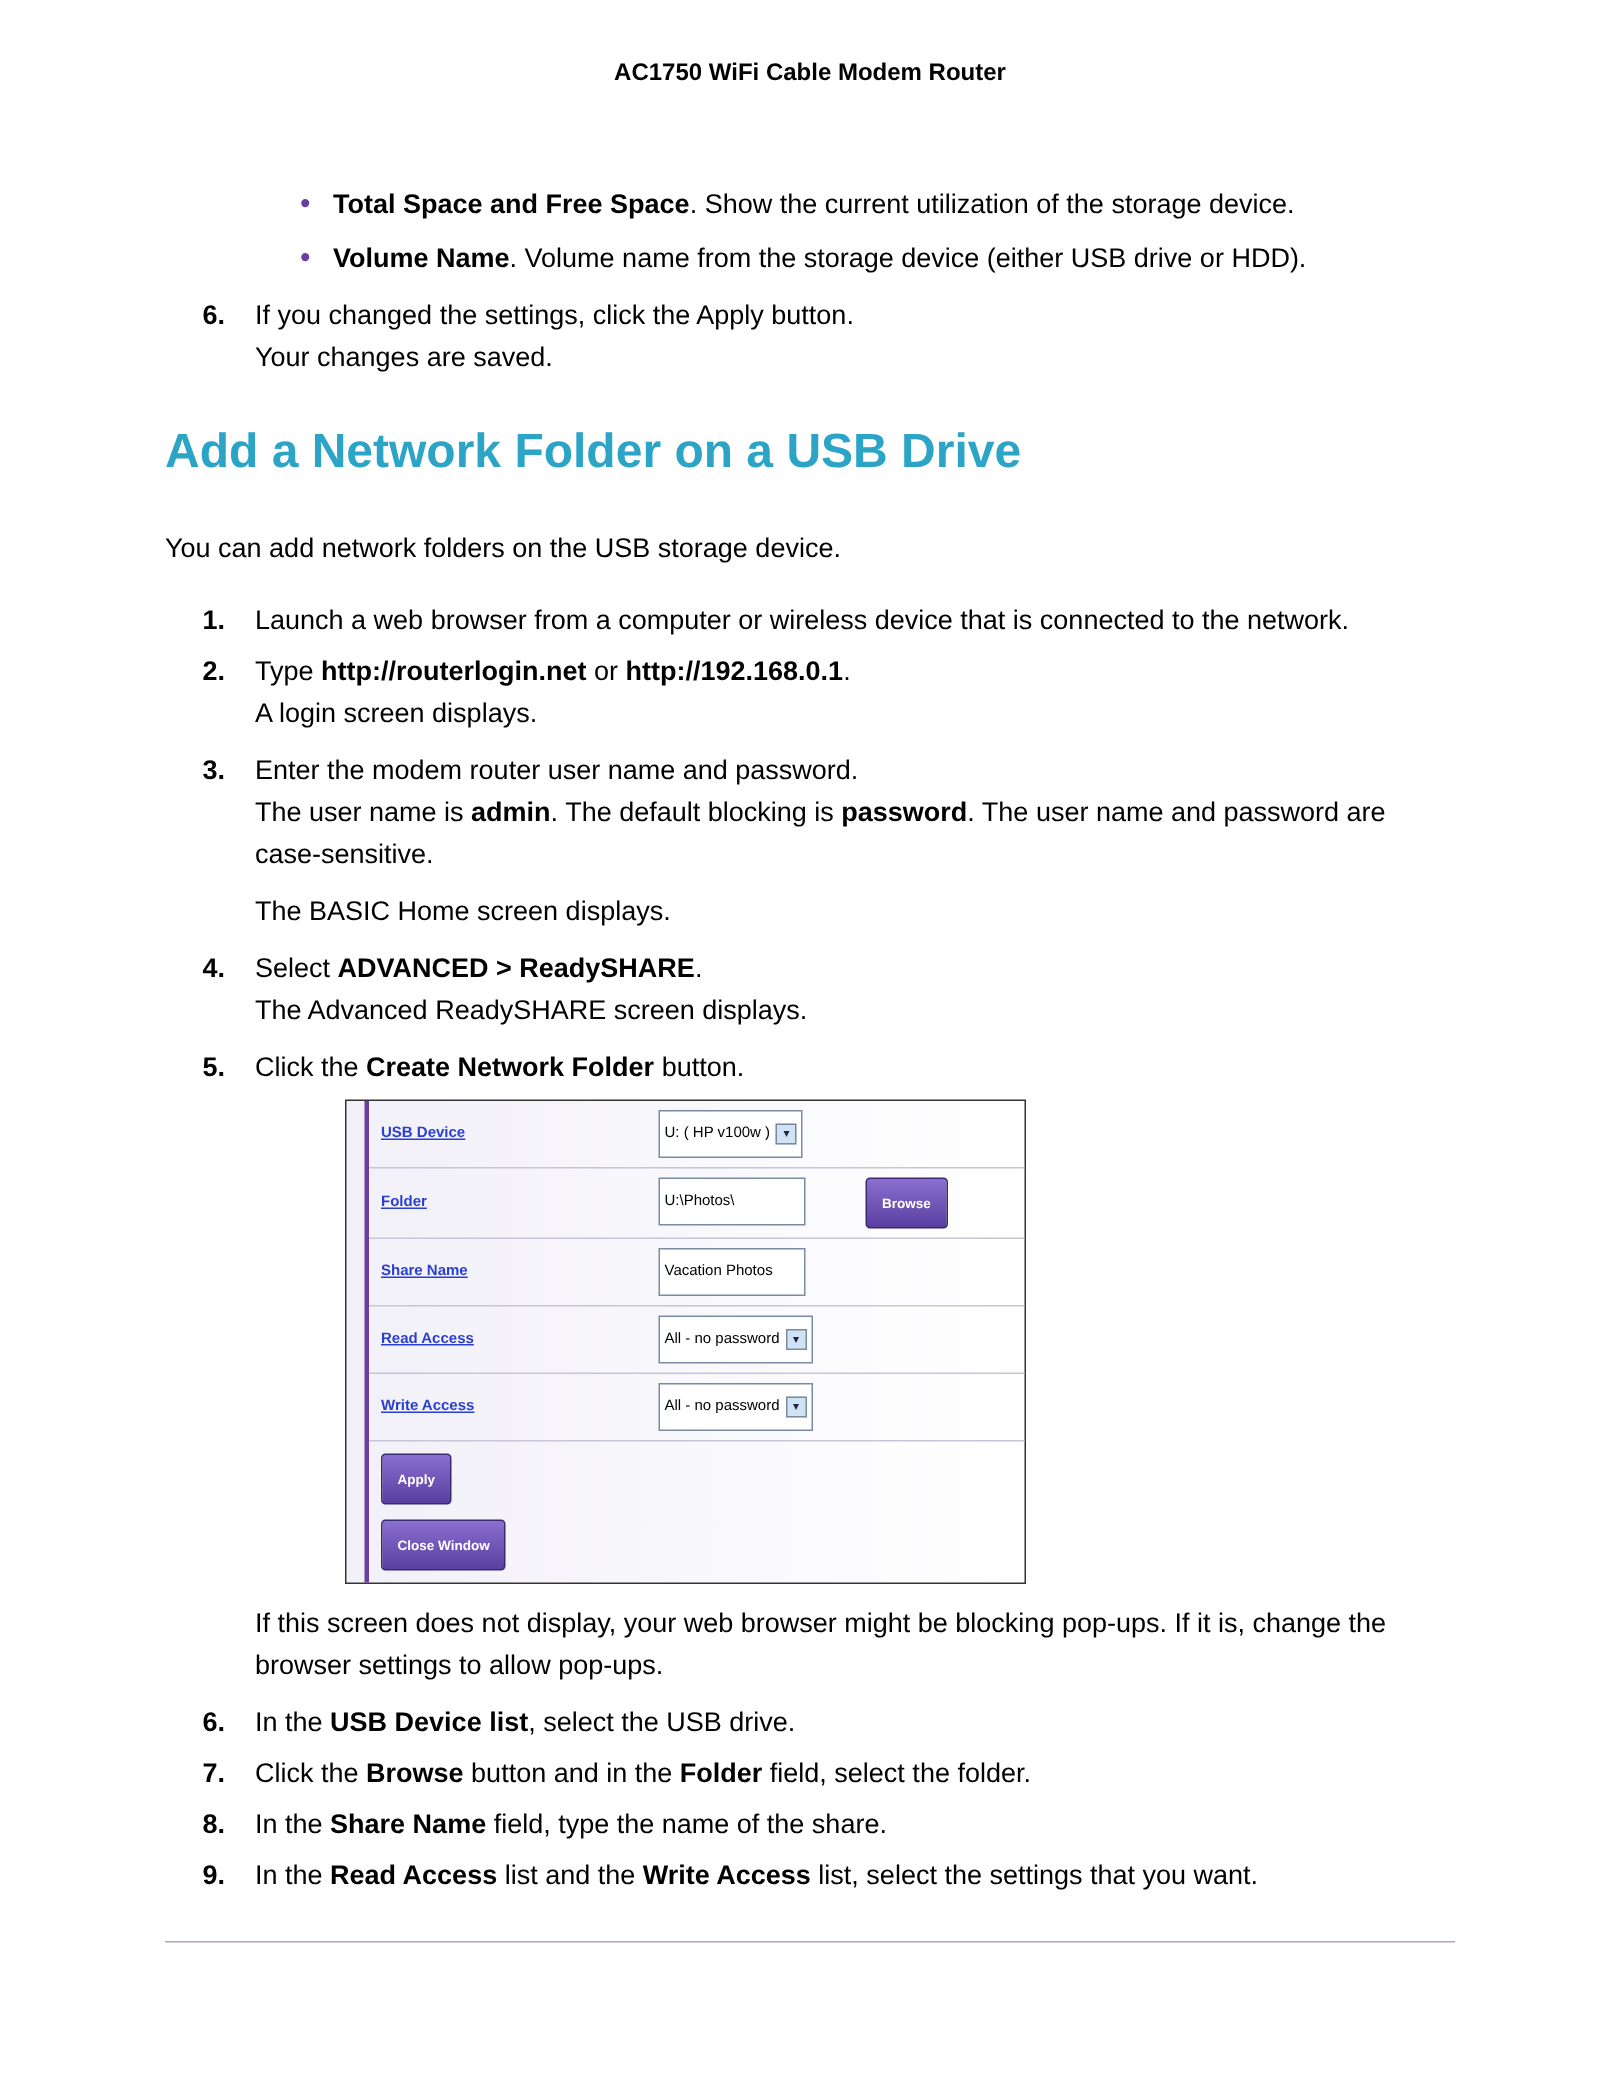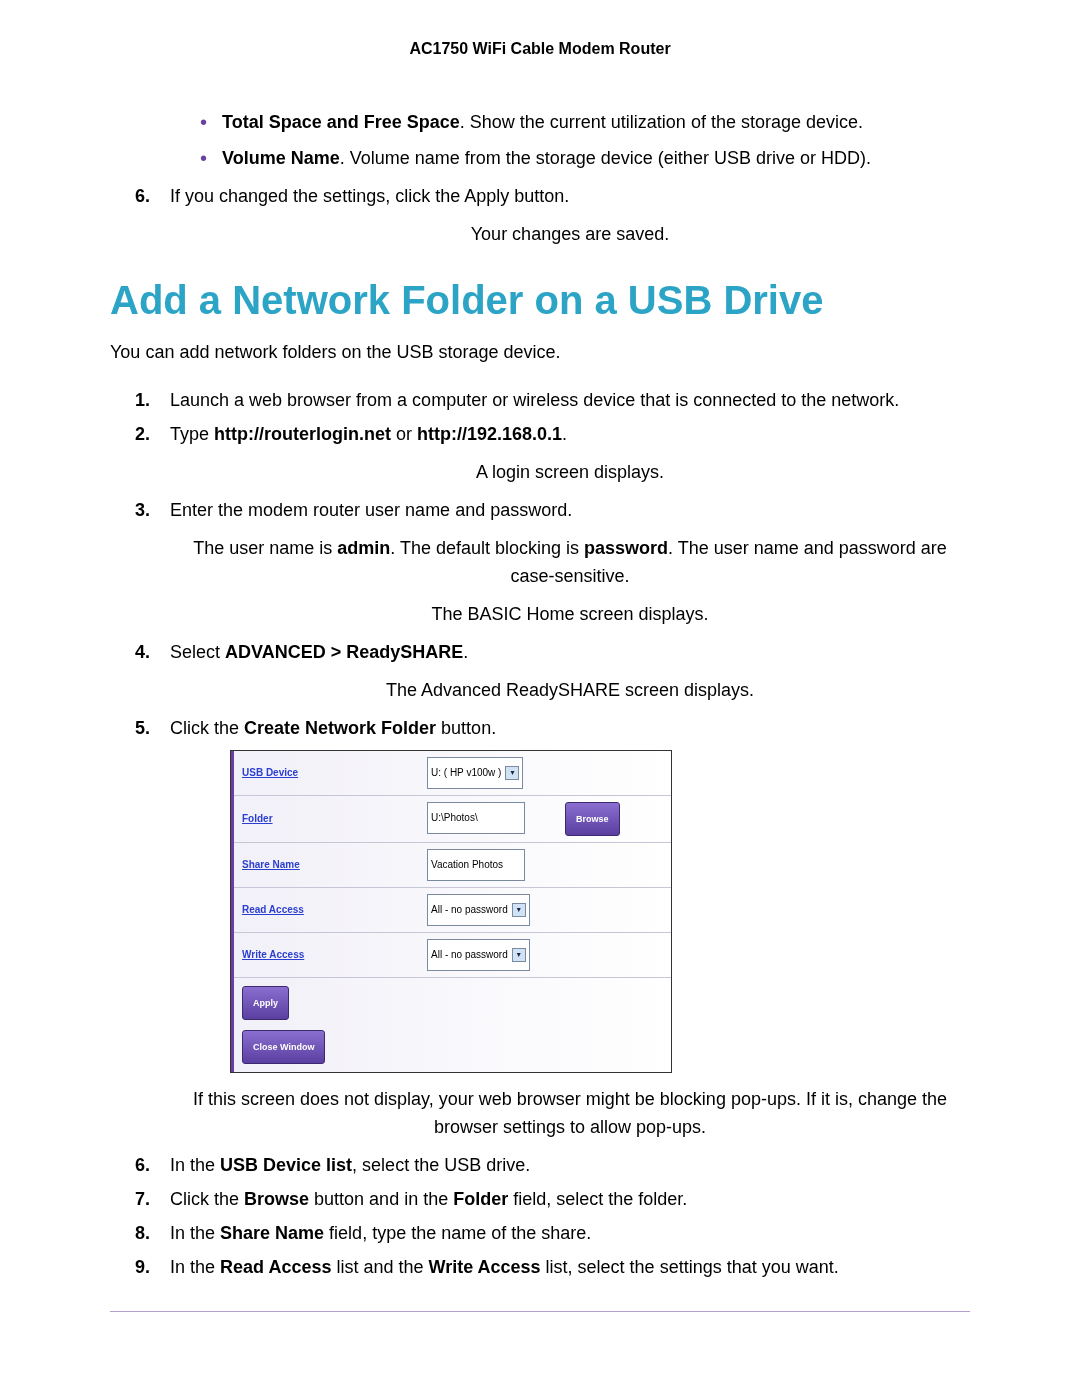--- a/index.html
+++ b/index.html
@@ -14,21 +14,21 @@
     min-height: 1397px;
     margin: 0 auto;
     padding: 40px 110px 60px 110px;
     box-sizing: border-box;
     position: relative;
   }
   .doc-header {
     text-align: center;
     font-weight: bold;
     font-size: 16px;
-    margin-bottom: 50px;
+    margin-bottom: 64px;
   }
   .bullet-list {
     list-style: none;
     padding: 0;
     margin: 0 0 10px 0;
   }
   .bullet-list li {
     position: relative;
     padding-left: 112px;
     font-size: 18px;
@@ -53,30 +53,29 @@
     font-size: 18px;
     line-height: 28px;
     margin-bottom: 6px;
   }
   .numbered > li .num {
     position: absolute;
     left: 25px;
     font-weight: bold;
   }
   .sub-text {
-    margin: 10px 0 10px 0;
+    margin: 0 0 10px 0;
     font-size: 18px;
     line-height: 28px;
-    text-align: center;
   }
   .h1 {
     color: #2ba4c6;
-    font-size: 40px;
-    font-weight: bold;
-    margin: 30px 0 15px 0;
+    font-size: 32px;
+    font-weight: bold;
+    margin: 30px 0 32px 0;
   }
   .intro {
     font-size: 18px;
     line-height: 28px;
     margin-bottom: 20px;
   }
   .proc-head {
     font-size: 18px;
     font-weight: bold;
     margin: 10px 0 10px 0;
@@ -93,20 +92,21 @@
   }
   .bold { font-weight: bold; }
 
   
   .form-box {
     margin: 8px 0 12px 60px;
     width: 440px;
     border: 1px solid #333;
     background: linear-gradient(to right, #f2f0f8, #fff);
     font-size: 10px;
+    padding-left: 12px;
   }
   .form-box .inner {
     border-left: 3px solid #6a3fa0;
   }
   .form-row {
     display: flex;
     align-items: center;
     border-bottom: 1px solid #c6c6d6;
     padding: 6px 8px;
     min-height: 26px;

